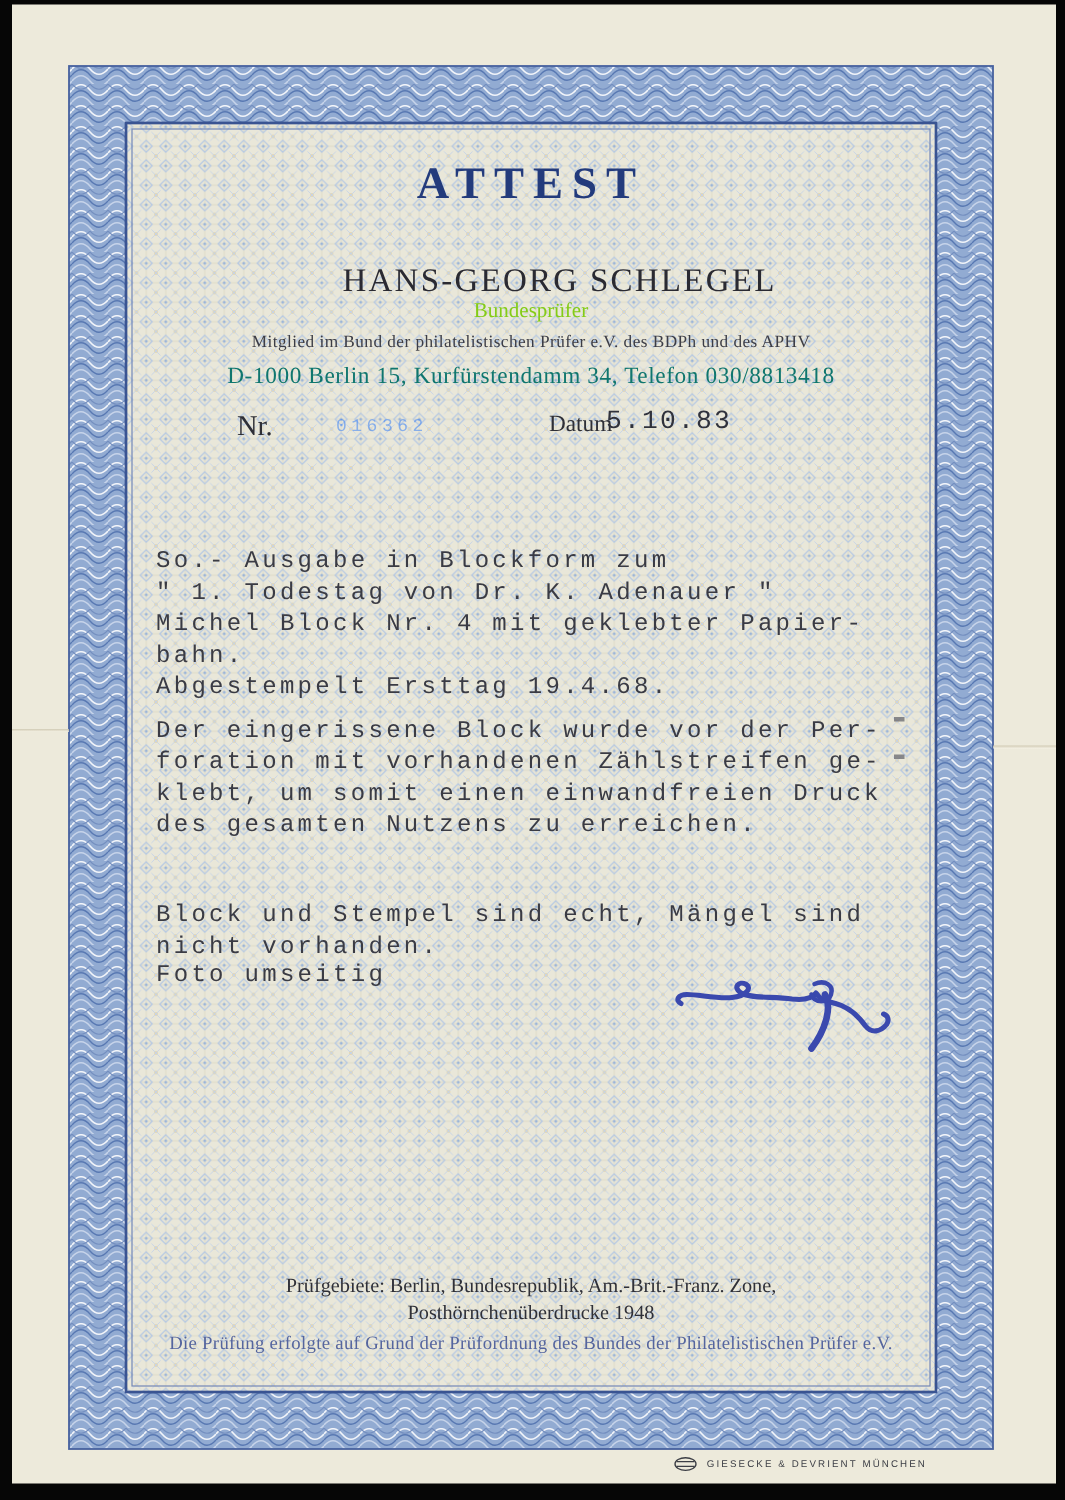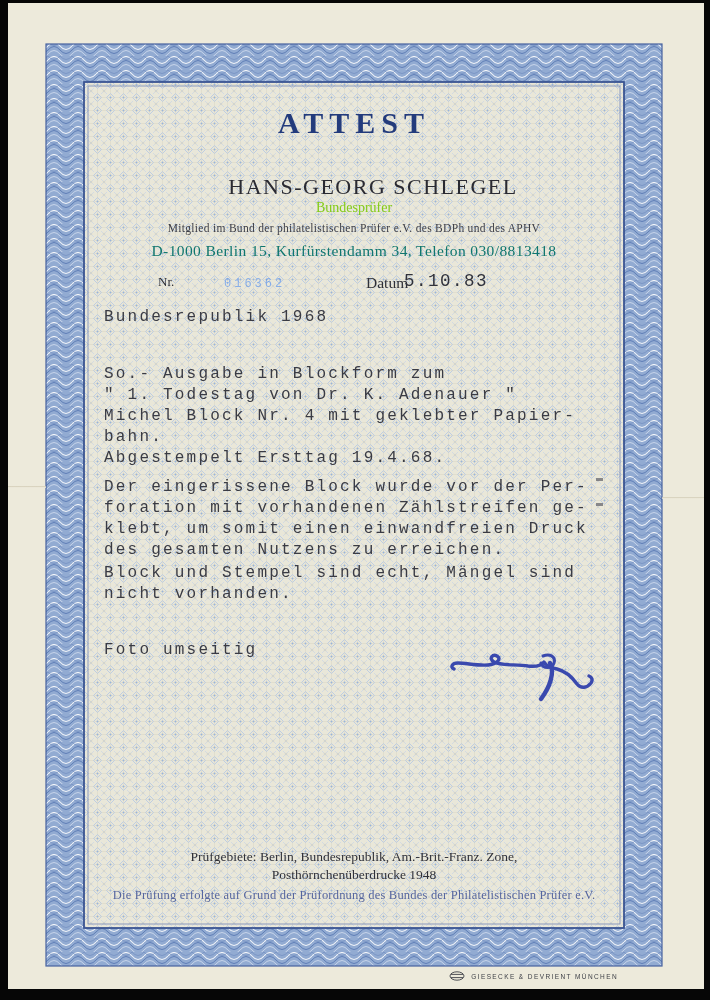--- a/index.html
+++ b/index.html
@@ -11,30 +11,30 @@
 
   .abs{position:absolute;}
   .centered{left:84px;width:540px;text-align:center;}
 
   .title{top:106px;font-size:30px;font-weight:700;letter-spacing:6px;color:#233b7c;}
   .name{top:174px;font-size:22px;letter-spacing:1.5px;color:#2a2a32;padding-left:19px;}
   .role{top:200px;font-size:14px;color:#84cc16;}
   .membership{top:222px;font-size:11.5px;color:#3c3d46;letter-spacing:.3px;}
   .address{top:242px;font-size:15.5px;color:#0f766e;letter-spacing:.4px;}
 
-  .nr-label{left:158px;top:274px;font-size:13px;color:#2e2f37;}
+  .nr-label{left:158px;top:274px;font-size:19px;color:#2e2f37;}
   .nr-value{left:224px;top:277px;font-family:"Liberation Mono",monospace;font-size:12px;
             letter-spacing:3px;color:#3b82f6;opacity:.55;}
   .datum-label{left:366px;top:274px;font-size:15.5px;color:#2e2f37;}
   .date-value{left:404px;top:271px;font-family:"Liberation Mono",monospace;font-size:17.5px;
               letter-spacing:1.5px;color:#30323c;}
 
   .type{left:104px;font-family:"Liberation Mono",monospace;font-size:16px;
         letter-spacing:2.2px;line-height:21px;color:#3a3b44;white-space:nowrap;}
-  .p1{top:307px;} .p2{top:364px;} .p3{top:477px;} .p4{top:563px;} .p5{top:640px;}
+  .p1{top:307px;} .p2{top:364px;} .p3{top:477px;} .p4{top:600px;} .p5{top:640px;}
 
   .sig-svg{left:446px;top:628px;}
 
   .footer1{top:849px;font-size:13.5px;color:#2f3038;}
   .footer2{top:867px;font-size:13.5px;color:#2f3038;}
   .legal{top:888px;font-size:12.5px;color:#55659e;letter-spacing:.2px;}
 
   .printer{top:971px;right:92px;display:flex;align-items:center;gap:6px;
            font-family:"Liberation Sans",sans-serif;font-size:6.5px;letter-spacing:1.4px;
            color:#3d3f46;}
@@ -89,23 +89,20 @@
     <div class="abs centered name">HANS-GEORG SCHLEGEL</div>
     <div class="abs centered role">Bundesprüfer</div>
     <div class="abs centered membership">Mitglied im Bund der philatelistischen Prüfer e.V. des BDPh und des APHV</div>
     <div class="abs centered address">D-1000 Berlin 15, Kurfürstendamm 34, Telefon 030/8813418</div>
 
     <div class="abs nr-label">Nr.</div>
     <div class="abs nr-value">016362</div>
     <div class="abs datum-label">Datum</div>
     <div class="abs date-value">5.10.83</div>
 
-    <div class="abs type p1">
-      <div>Bundesrepublik 1968</div>
-    </div>
     <div class="abs type p2">
       <div>So.- Ausgabe in Blockform zum</div>
       <div>" 1. Todestag von Dr. K. Adenauer "</div>
       <div>Michel Block Nr. 4 mit geklebter Papier-</div>
       <div>bahn.</div>
       <div>Abgestempelt Ersttag 19.4.68.</div>
     </div>
     <div class="abs type p3">
       <div>Der eingerissene Block wurde vor der Per-</div>
       <div>foration mit vorhandenen Zählstreifen ge-</div>

